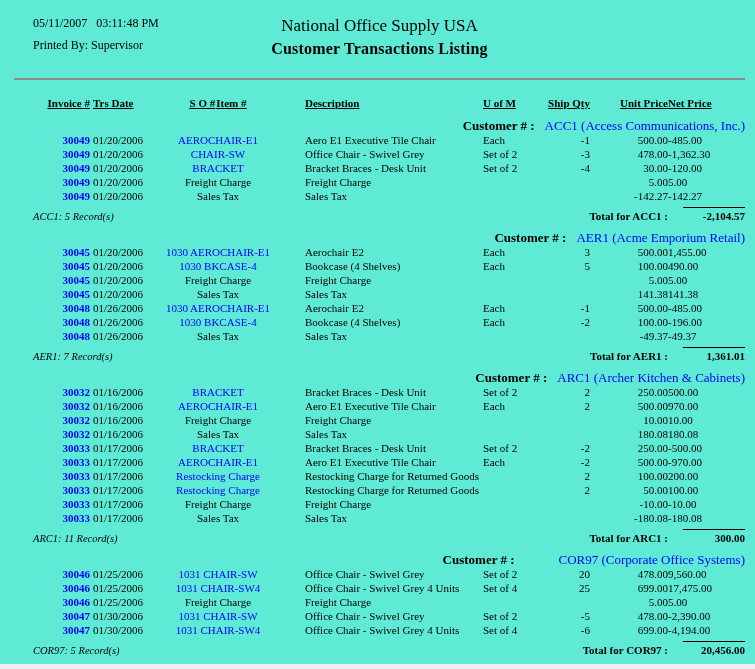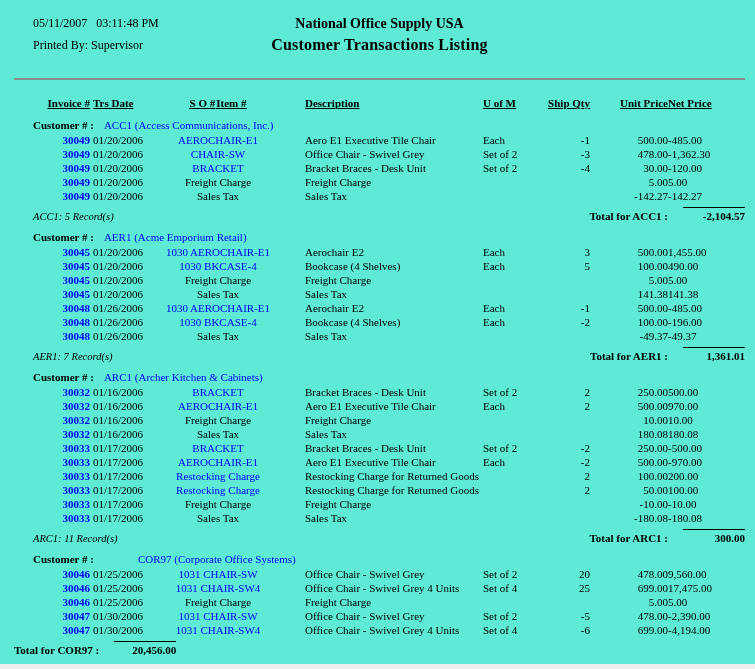--- a/index.html
+++ b/index.html
@@ -12,40 +12,40 @@
     overflow:hidden;
     box-sizing:border-box;
     padding:0 10px 0 14px;
   }
   
   .rpt-header{position:relative;padding-top:16px;height:52px;}
   .hdr-left{position:absolute;left:19px;top:16px;}
   .datetime{font-size:12px;white-space:pre;}
   .printedby{font-size:12px;margin-top:7px;}
   .hdr-center{position:absolute;left:0;right:0;top:16px;text-align:center;}
-  .company{font-size:14px;font-weight:bold;}
+  .company{font-size:17px;font-weight:normal;}
   .rpt-title{font-size:16px;font-weight:bold;margin-top:4px;letter-spacing:.2px;}
   .top-rule{margin-top:10px;border-top:2px solid #8a8a8a;height:0;}
   
   .row{display:flex;height:14px;line-height:14px;font-size:11px;white-space:nowrap;}
   .colhead{margin-top:16px;height:16px;font-weight:bold;}
   .colhead span{text-decoration:underline;}
   .c-inv{width:76px;text-align:right;box-sizing:border-box;}
   .c-date{width:60px;padding-left:3px;box-sizing:border-box;}
   .c-soitem{width:136px;text-align:center;box-sizing:border-box;}
   .c-desc{width:178px;padding-left:19px;box-sizing:border-box;overflow:visible;}
   .c-uom{width:74px;padding-left:19px;box-sizing:border-box;}
   .c-qty{width:52px;text-align:right;box-sizing:border-box;}
   .c-unit{width:78px;text-align:right;box-sizing:border-box;}
   .c-net{width:77px;text-align:left;box-sizing:border-box;}
   .soitem-head{display:inline-flex;gap:1px;}
   
   .groups{margin-top:6px;}
   .group{margin-top:0;}
-  .cust-line{height:15px;line-height:15px;font-size:11px;padding-left:19px;margin-top:5px;}
+  .cust-line{height:15px;line-height:15px;font-size:13px;padding-left:19px;margin-top:5px;text-align:right;}
   .cust-label{font-weight:bold;}
   .link{color:#0000FF;}
   .inv-num{color:#0000FF;font-weight:bold;}
   .gfoot{display:flex;align-items:flex-end;margin-top:4px;margin-bottom:8px;font-size:11px;}
   .gf-rec{flex:1;padding-left:19px;font-style:italic;font-size:10.5px;}
   .gf-label{font-weight:bold;}
   .gf-amt{width:77px;text-align:right;font-weight:bold;}
   .gf-amt .amt-inner{display:inline-block;min-width:62px;border-top:1px solid #000;padding-top:2px;text-align:right;}
   .bottom-edge{position:absolute;left:0;right:0;bottom:0;height:5px;background:#ededed;}
 </style>
@@ -374,20 +374,21 @@
           <span class="c-inv inv-num">30047</span>
           <span class="c-date">01/30/2006</span>
           <span class="c-soitem link">1031 CHAIR-SW4</span>
           <span class="c-desc">Office Chair - Swivel Grey 4 Units</span>
           <span class="c-uom">Set of 4</span>
           <span class="c-qty">-6</span>
           <span class="c-unit">699.00</span>
           <span class="c-net">-4,194.00</span>
         </div>
         <div class="gfoot">
+          <span class="gf-rec">COR97: 5 Record(s)</span>
           <span class="gf-label">Total for COR97 :</span>
           <span class="gf-amt"><span class="amt-inner">20,456.00</span></span>
         </div>
       </div>
     </div>
 
   <div class="bottom-edge"></div>
 </div>
 
 </body></html>

